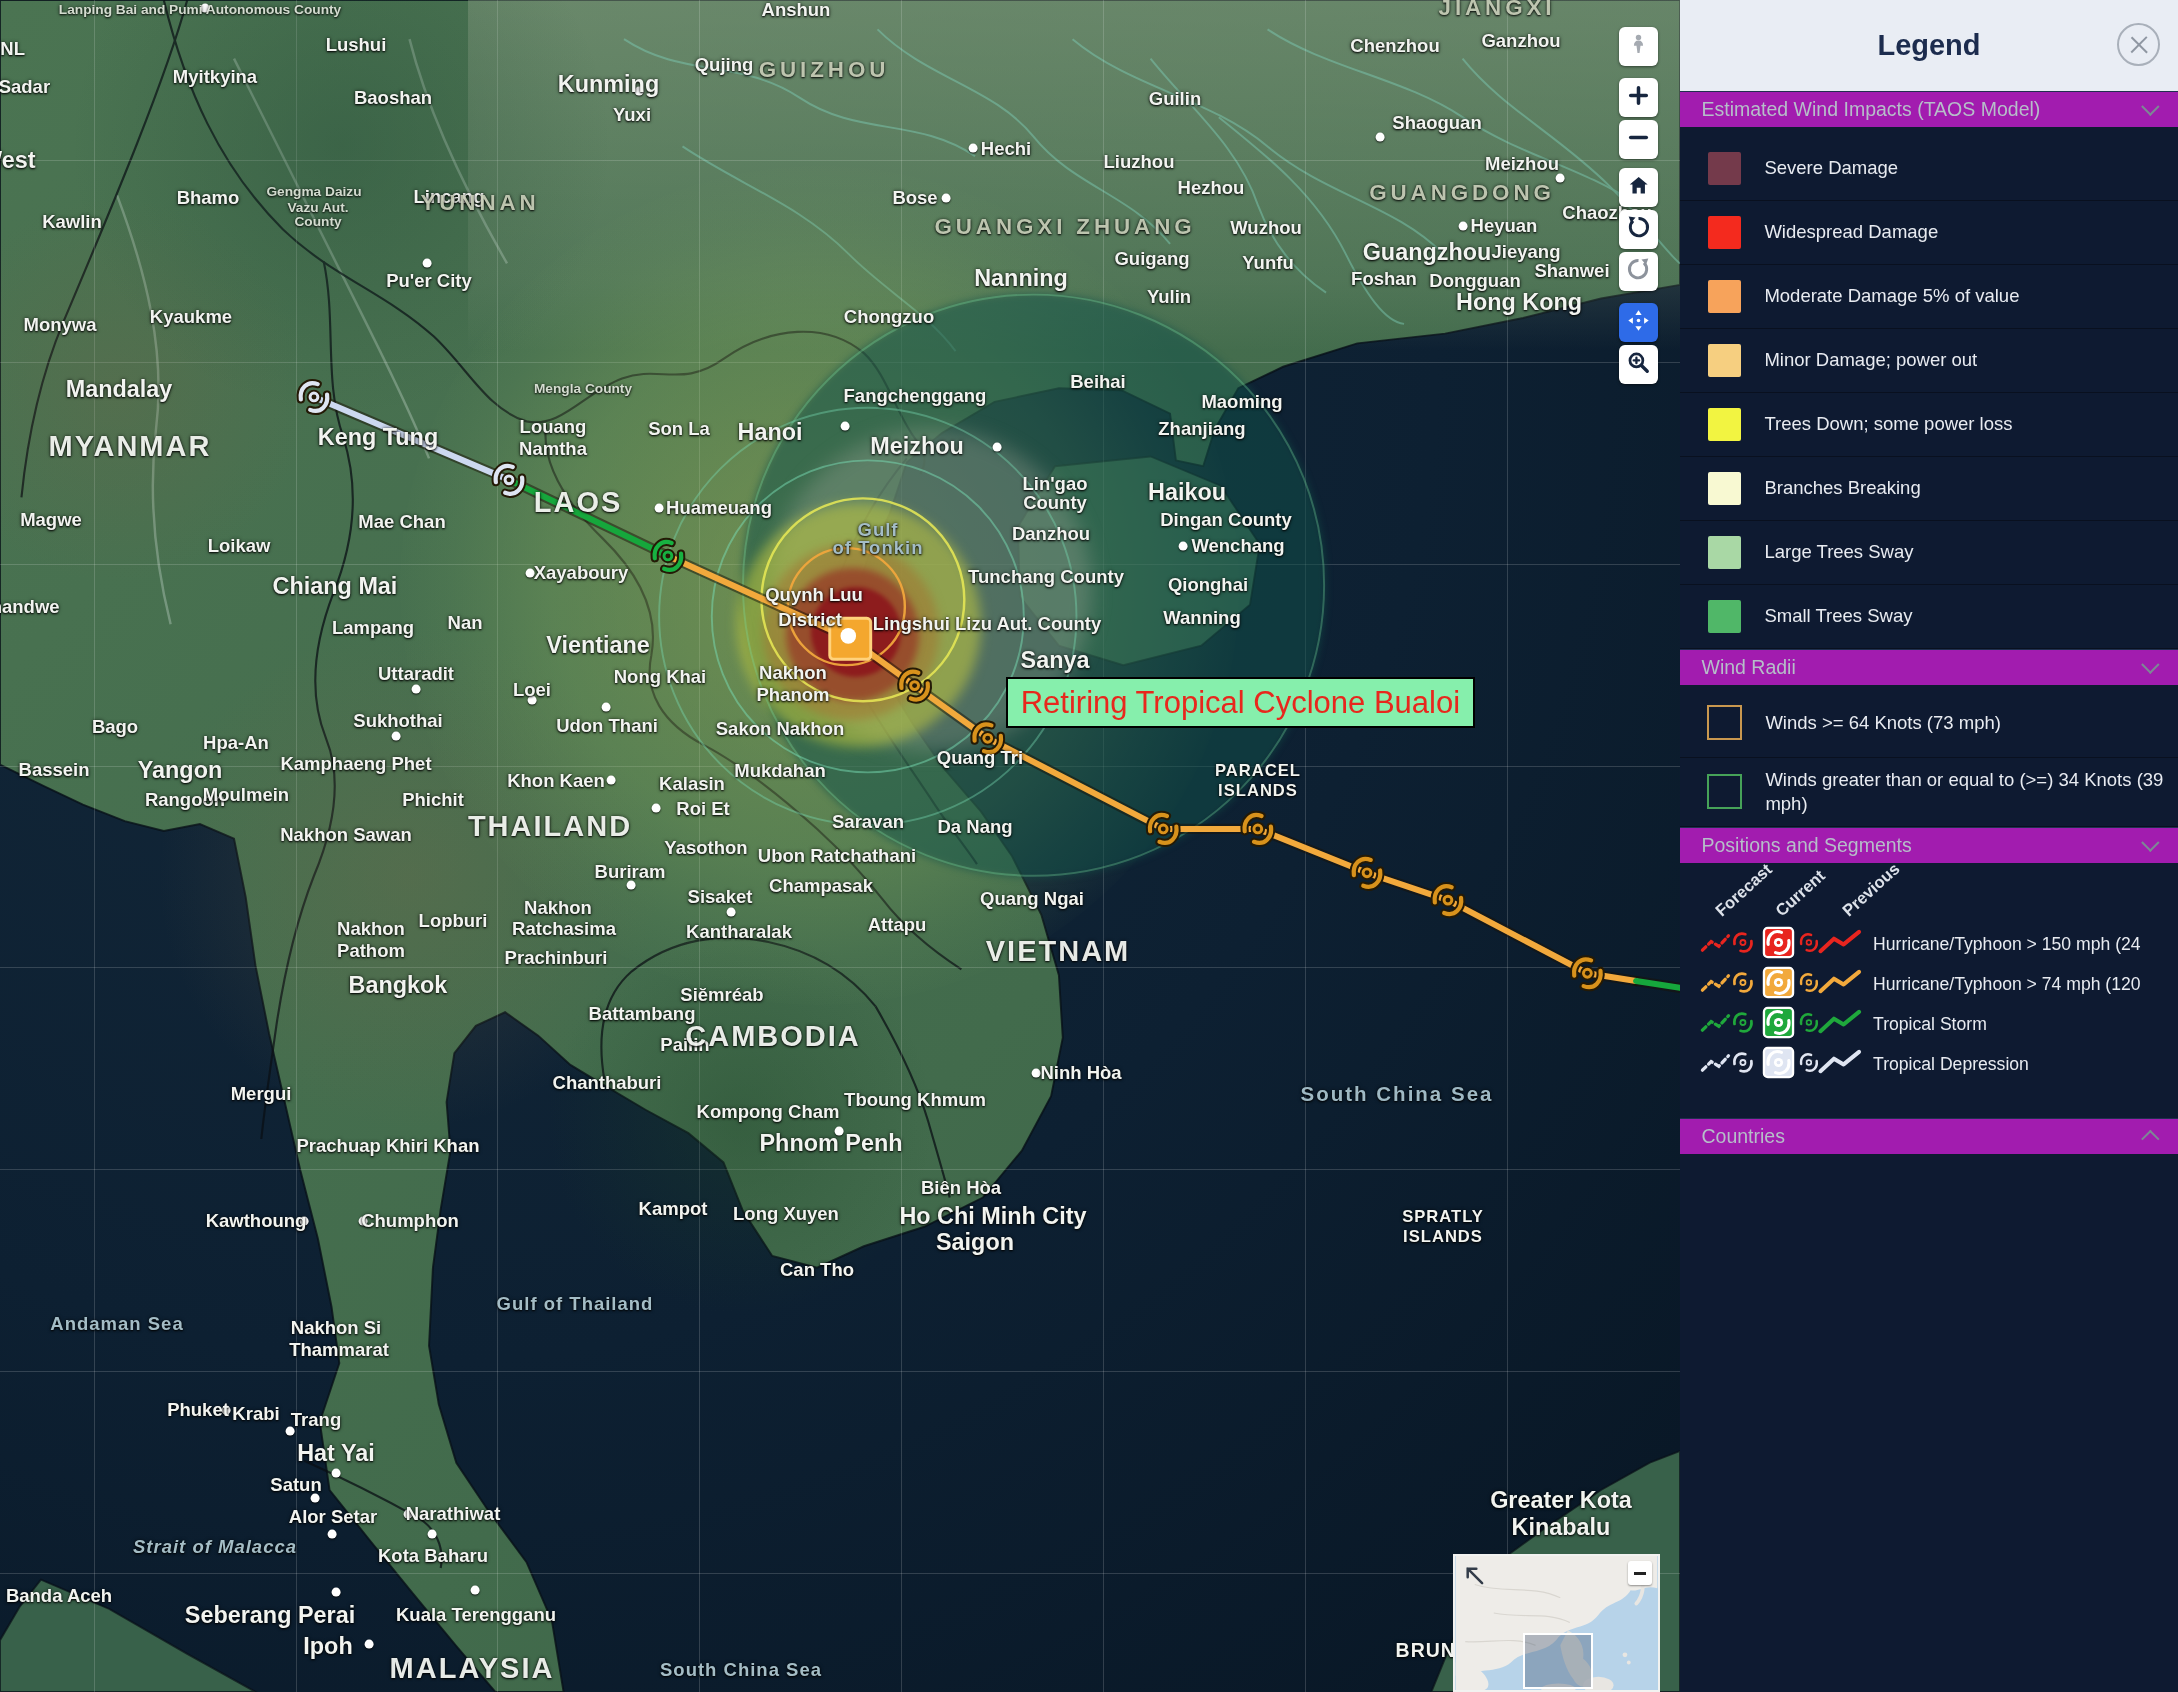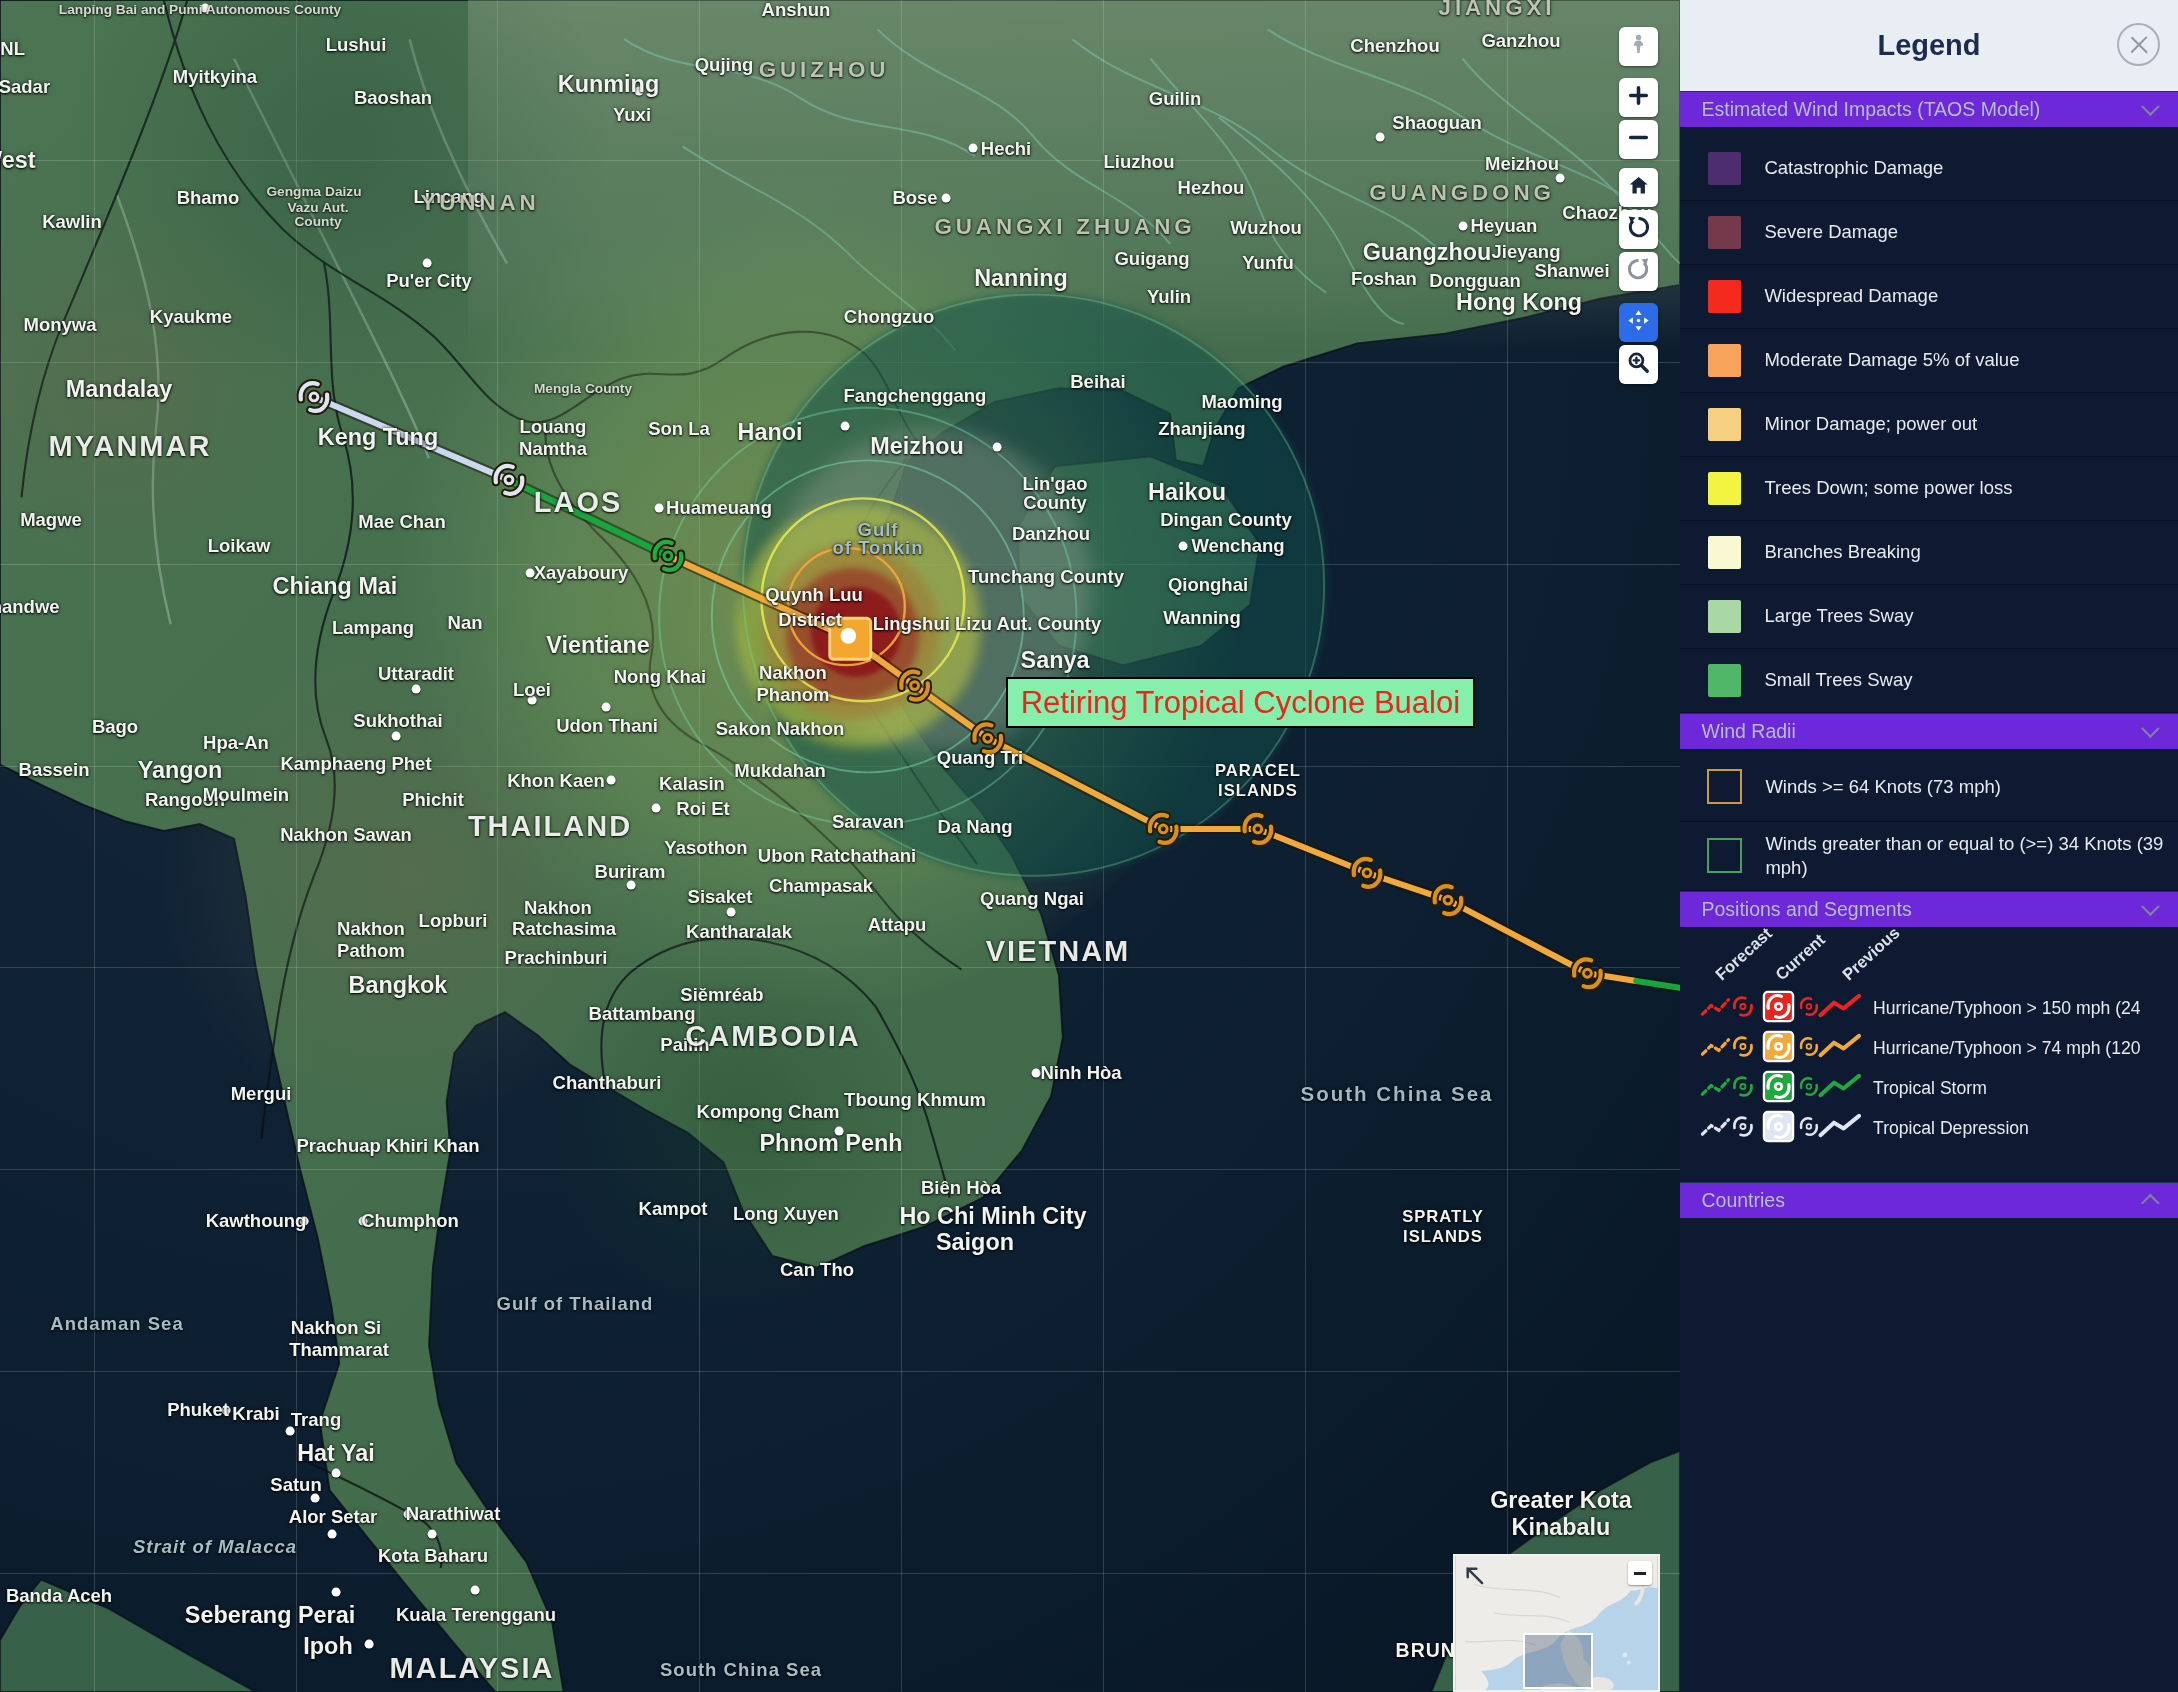--- a/index.html
+++ b/index.html
@@ -55,21 +55,21 @@
   
   .legend-panel{position:absolute;left:1680px;top:0;width:498px;height:1692px;background:#0e1a31;z-index:60;}
   .legend-header{height:91px;background:#e9edf4;position:relative;display:flex;align-items:center;justify-content:center;}
   .legend-title{font-size:29px;font-weight:700;color:#1c2c4e;}
   .legend-close{position:absolute;right:17.6px;top:23.4px;width:43px;height:43px;border-radius:50%;
     border:2px solid #a9b0ba;box-sizing:border-box;cursor:pointer;}
   .legend-close i{position:absolute;left:50%;top:50%;width:21.5px;height:2.4px;background:#8f97a2;}
   .legend-close i.a{transform:translate(-50%,-50%) rotate(45deg);}
   .legend-close i.b{transform:translate(-50%,-50%) rotate(-45deg);}
 
-  .secbar{height:35px;background:#6d28d9;border-top:1px solid #20304f;display:flex;align-items:center;
+  .secbar{height:35px;background:#a21caf;border-top:1px solid #20304f;display:flex;align-items:center;
     justify-content:space-between;padding:0 21.5px;color:#b6bec9;font-size:19.5px;}
   .chev{width:10.7px;height:10.7px;border-right:2px solid #7d8795;border-bottom:2px solid #7d8795;}
   .chev.down{transform:rotate(45deg) translate(-2px,-2px);}
   .chev.up{transform:rotate(-135deg) translate(-2px,-2px);}
 
   .imp-list{padding-top:9.8px;}
   .imp-row{height:63px;display:flex;align-items:center;border-bottom:1px solid rgba(0,0,0,.35);}
   .imp-swatch{width:33px;height:33px;margin-left:28px;border-radius:2px;flex:none;}
   .imp-label,.rad-label,.pos-label{margin-left:23.4px;color:#e8ebf1;font-size:18.5px;}
   .rad-row{min-height:68px;display:flex;align-items:center;border-bottom:1px solid rgba(0,0,0,.35);}
@@ -597,24 +597,20 @@
           <i class="b"></i>
         </div>
     </div>
 
     <div class="secbar">
       <span>Estimated Wind Impacts (TAOS Model)</span>
       <span class="chev down"></span>
     </div>
     <div class="imp-list" id="imp-list">
         <div class="imp-row">
-          <span class="imp-swatch" style="background:#4e2d6e"></span>
-          <span class="imp-label">Catastrophic Damage</span>
-        </div>
-        <div class="imp-row">
           <span class="imp-swatch" style="background:#743a4b"></span>
           <span class="imp-label">Severe Damage</span>
         </div>
         <div class="imp-row">
           <span class="imp-swatch" style="background:#f42a1e"></span>
           <span class="imp-label">Widespread Damage</span>
         </div>
         <div class="imp-row">
           <span class="imp-swatch" style="background:#f7a35b"></span>
           <span class="imp-label">Moderate Damage 5% of value</span>

